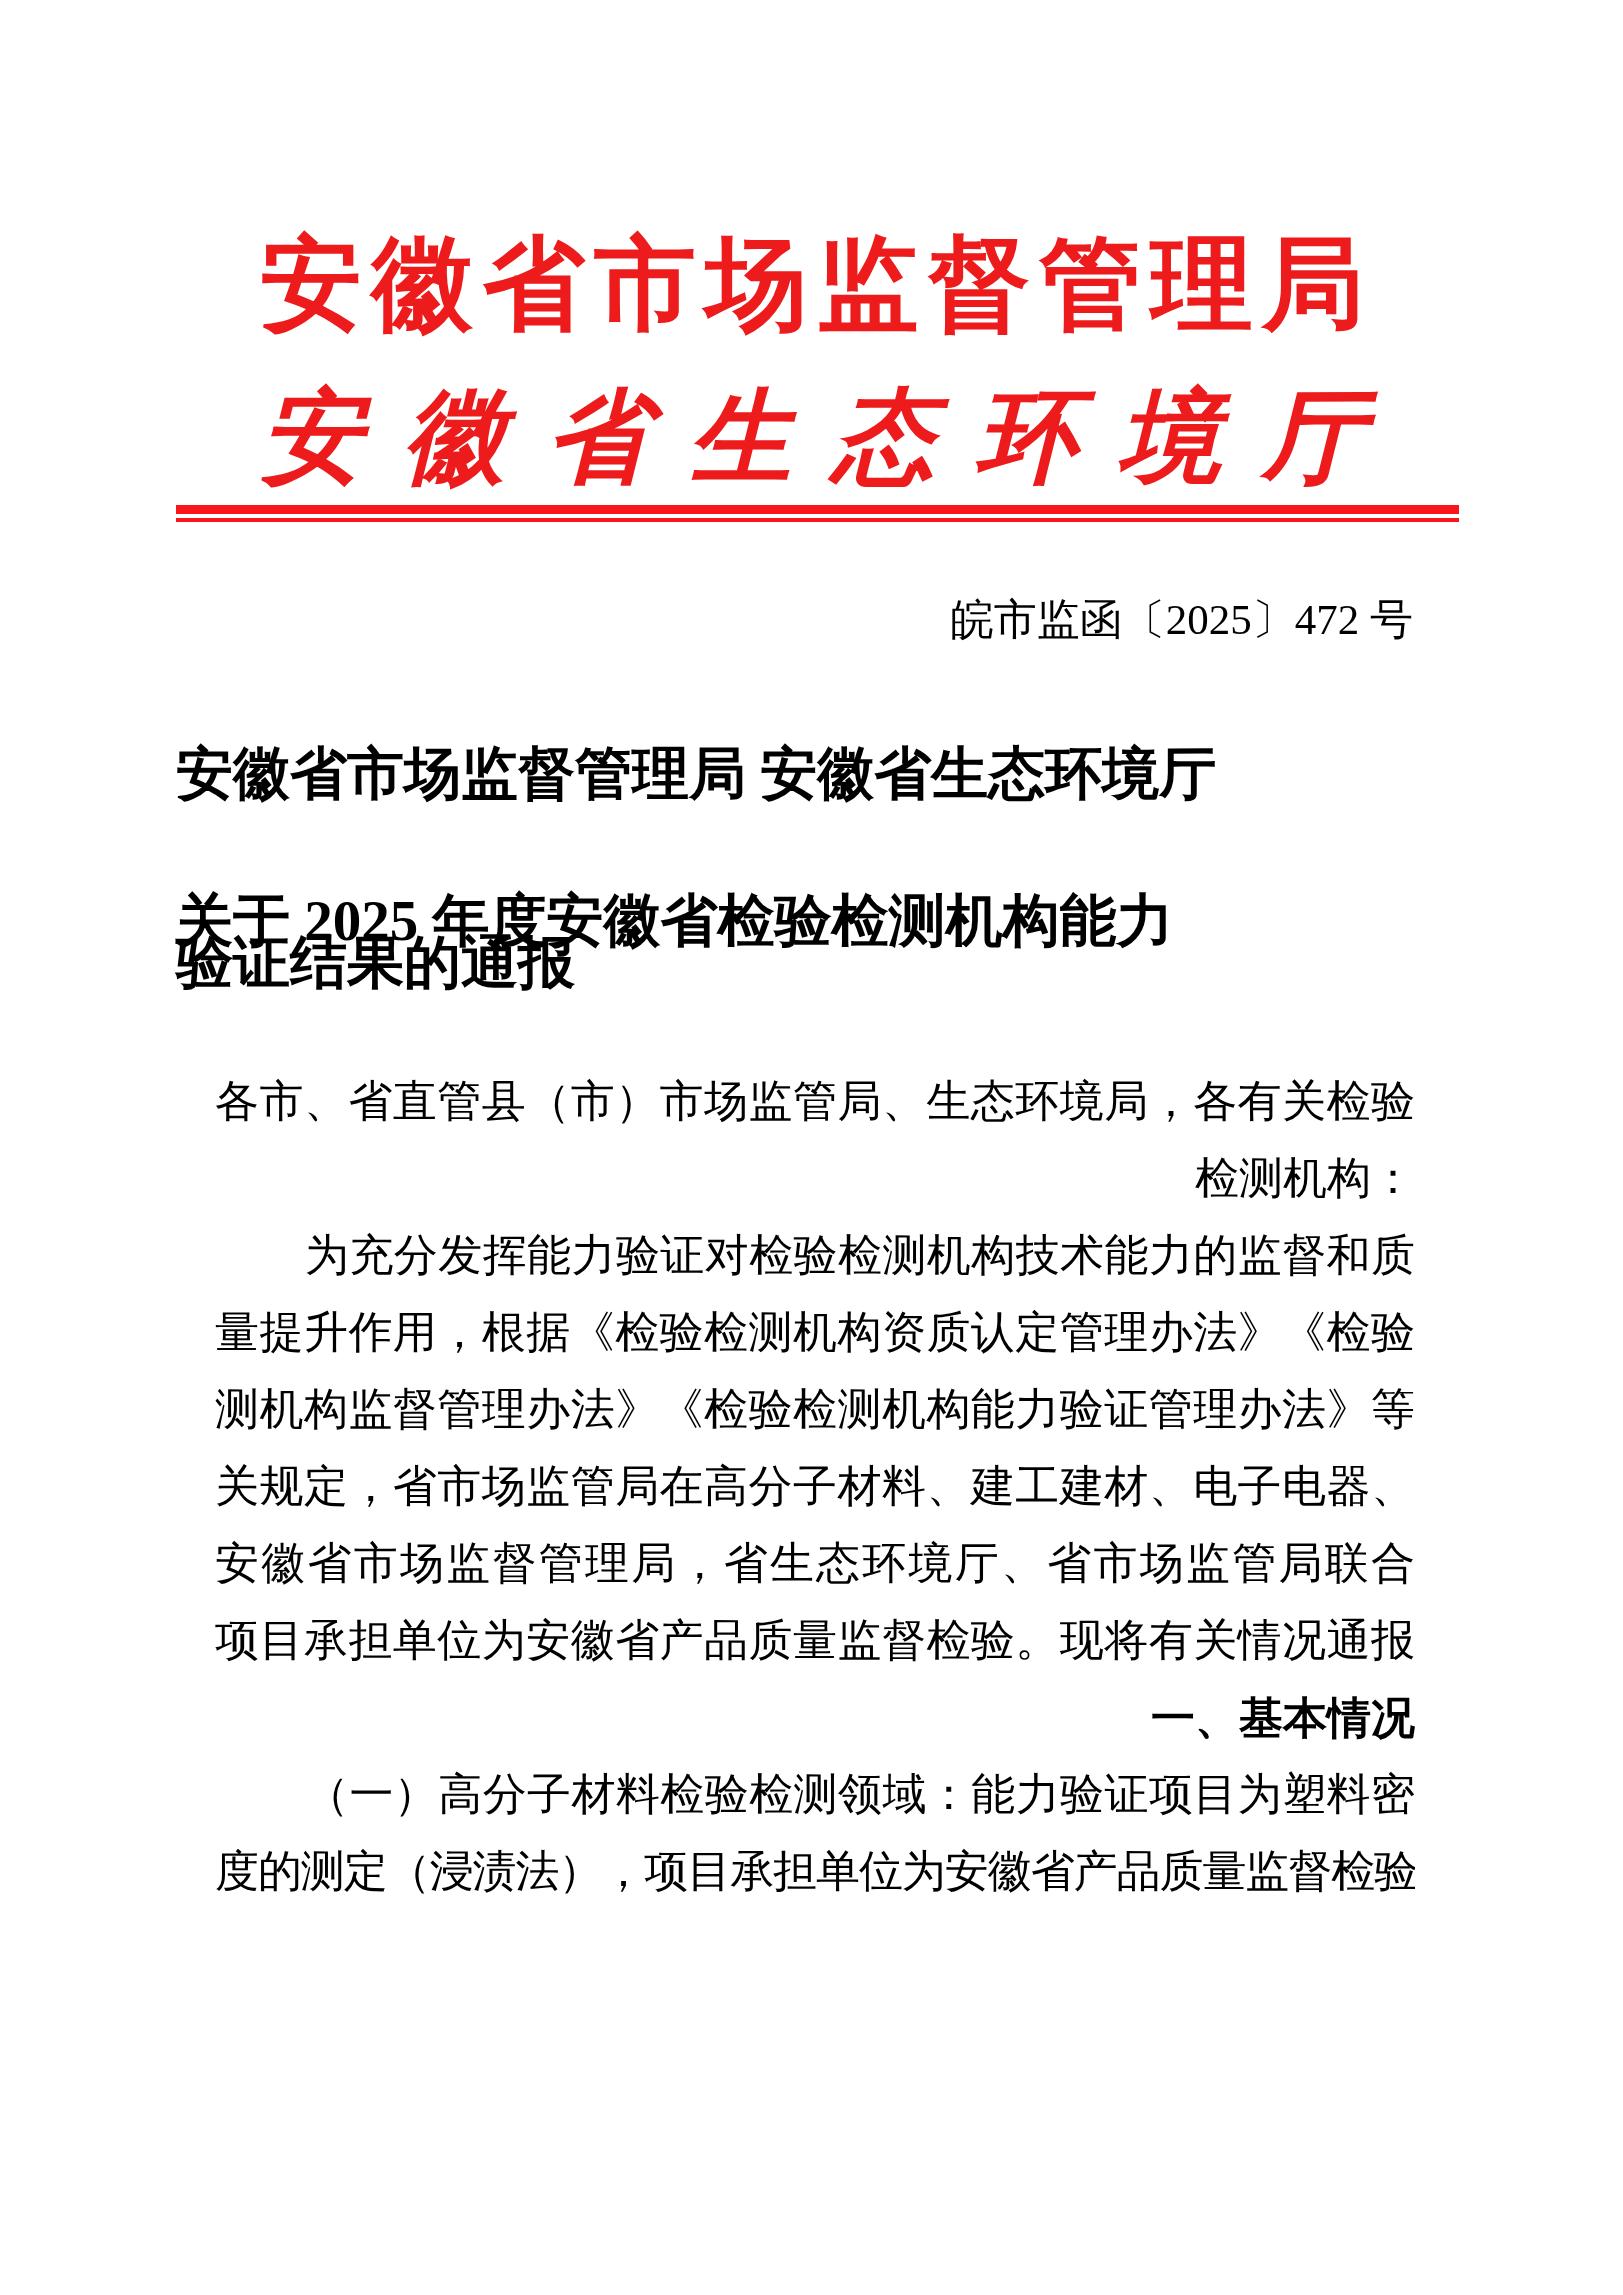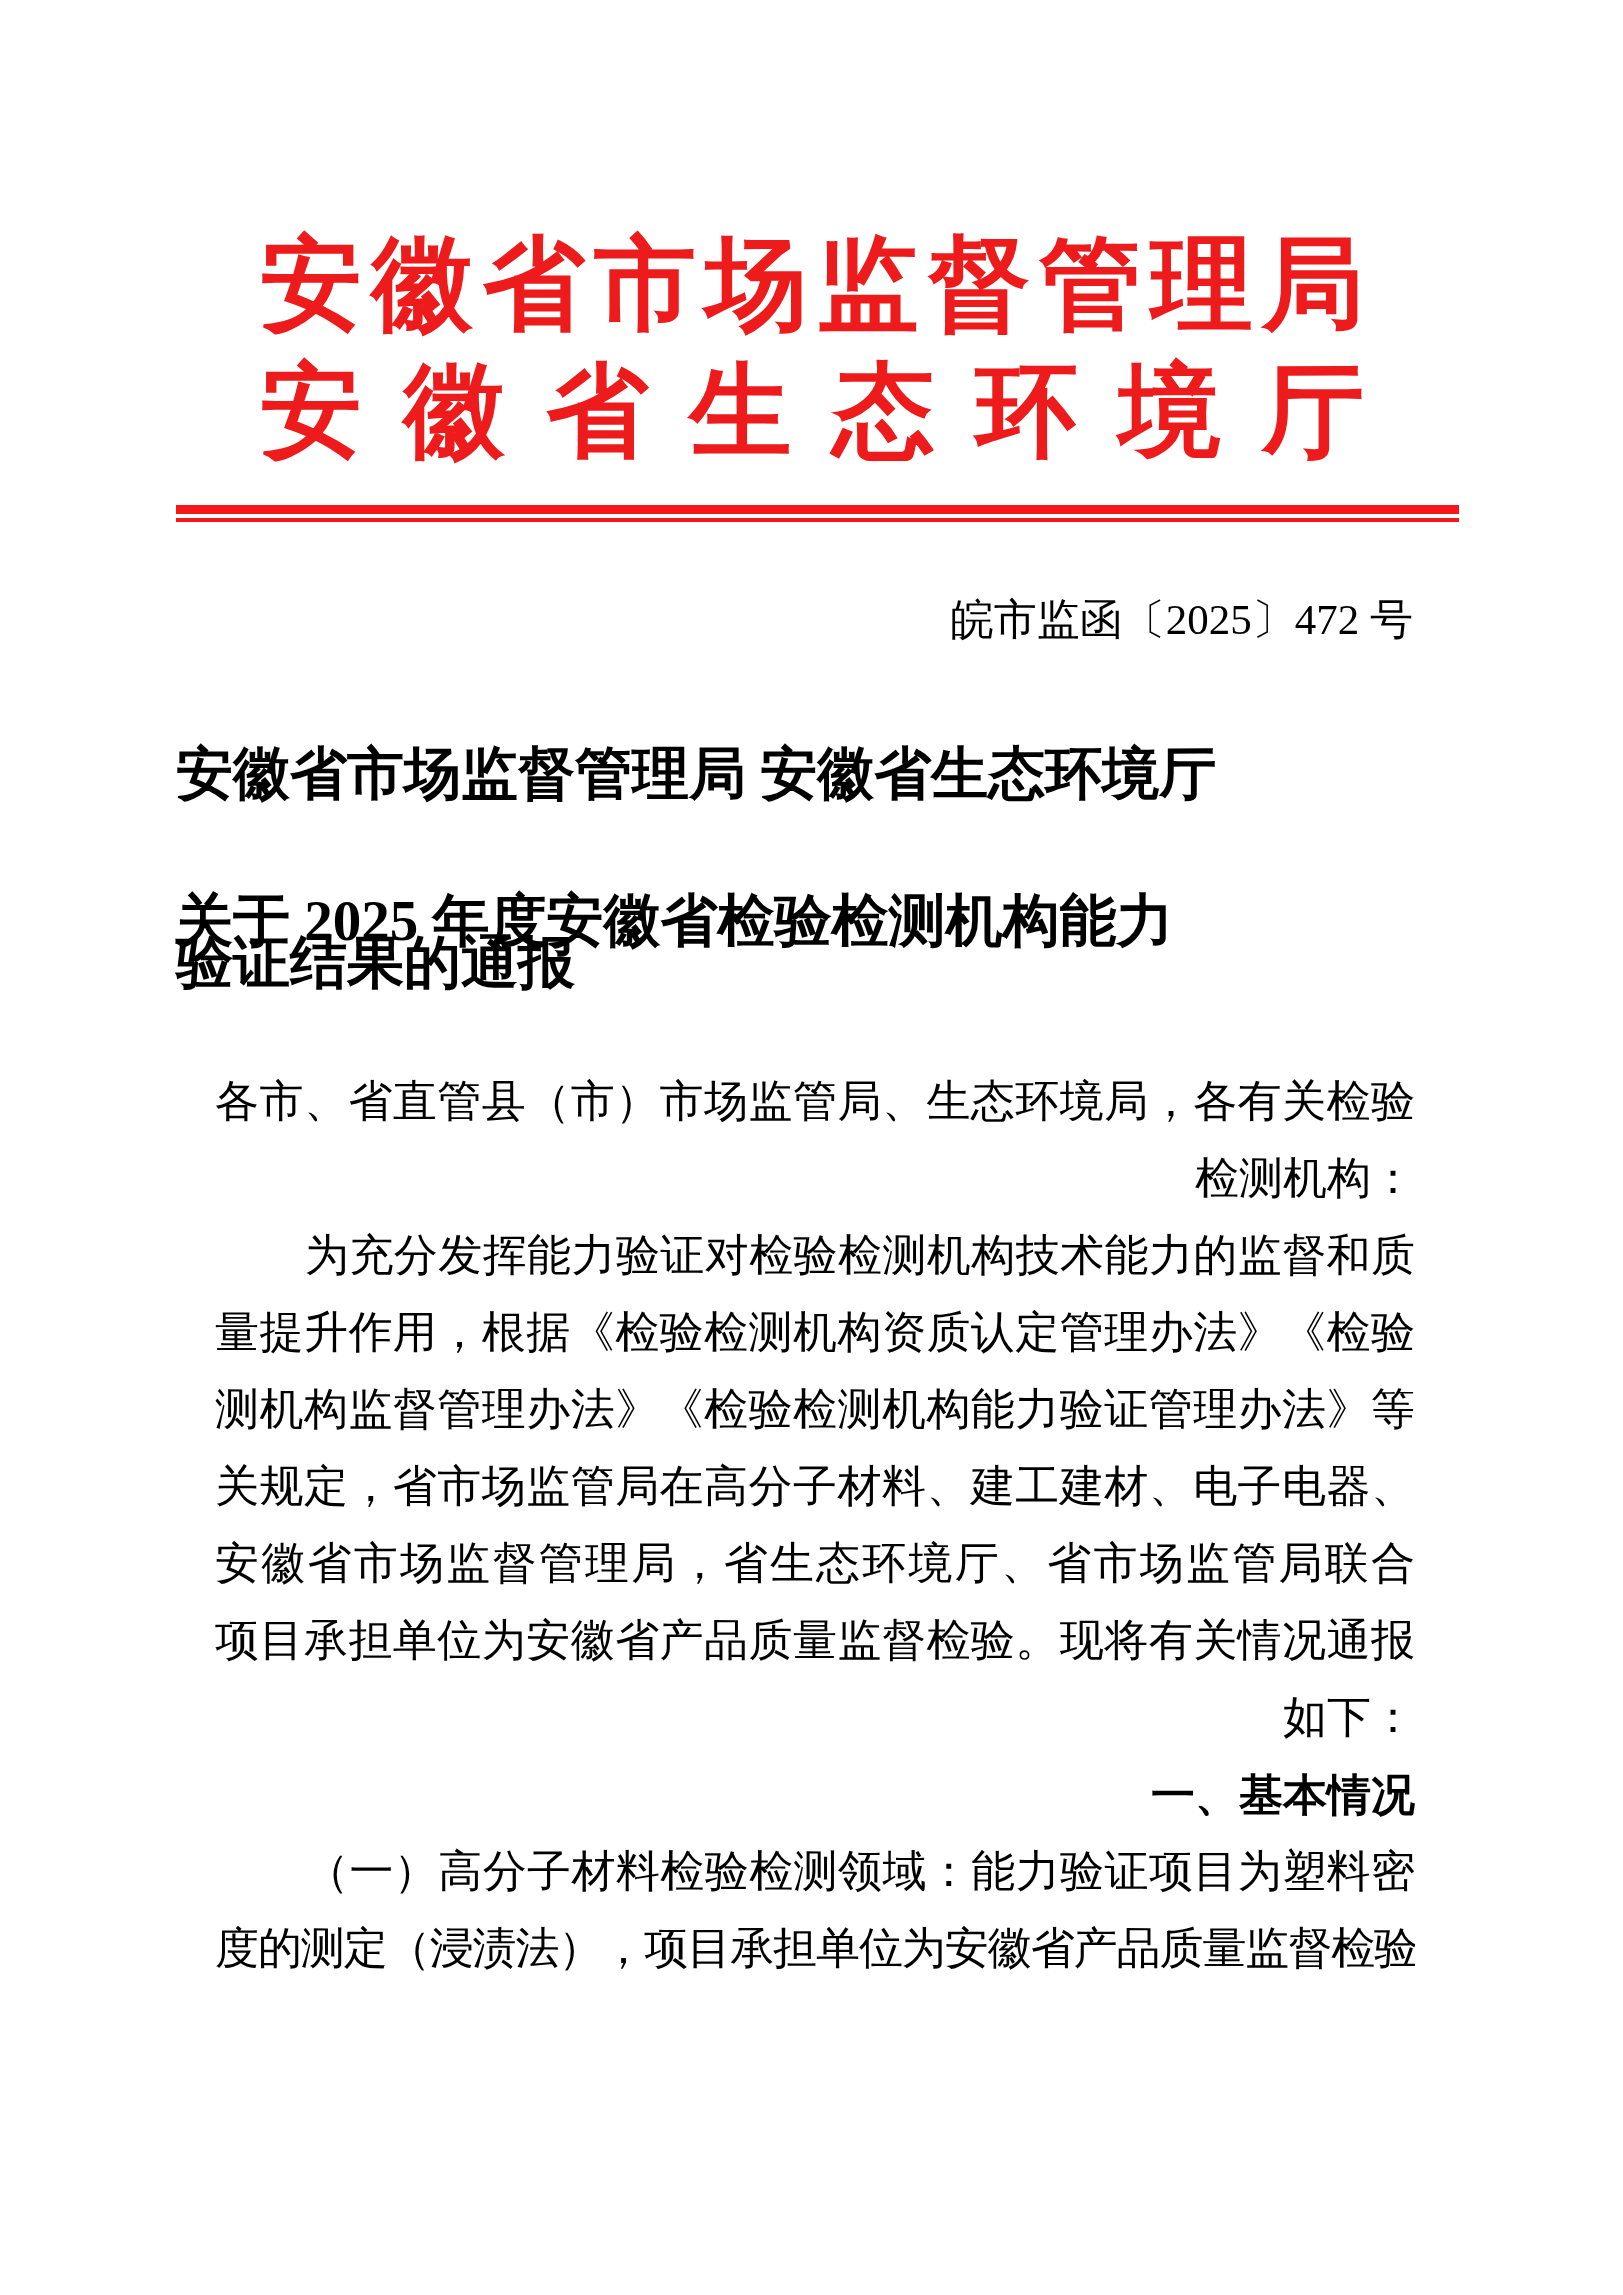--- a/index.html
+++ b/index.html
@@ -20,21 +20,21 @@
     width: 1104px;
     font-size: 102px;
     line-height: 1;
     font-weight: bold;
     color: var(--header-red, #ed1b1b);
     text-align: justify;
     text-align-last: justify;
     white-space: nowrap;
   }
   .org1 { top: 234px; }
-  .org2 { top: 361px; }
+  .org2 { top: 387px; font-style: italic; }
 
   
   .rule { position: absolute; left: 176px; width: 1283px; background: var(--rule-red, #f8161b); }
   .rule-thick-top    { top: 505px;  height: 8.7px; }
   .rule-thin-top     { top: 518px; height: 4.1px;  }
   .rule-thin-bottom  { top: 2021px; height: 4.1px;  }
   .rule-thick-bottom { top: 2029px; height: 9.2px; }
 
   
   .doc-number {
@@ -111,21 +111,20 @@
 
   <div class="body-block">
       <div class="bline justify">各市、省直管县（市）市场监管局、生态环境局，各有关检验</div>
       <div class="bline left">检测机构：</div>
       <div class="bline justify indent">为充分发挥能力验证对检验检测机构技术能力的监督和质</div>
       <div class="bline justify">量提升作用，根据《检验检测机构资质认定管理办法》《检验检</div>
       <div class="bline justify">测机构监督管理办法》《检验检测机构能力验证管理办法》等有</div>
       <div class="bline justify">关规定，省市场监管局在高分子材料、建工建材、电子电器、</div>
       <div class="bline justify">安徽省市场监督管理局，省生态环境厅、省市场监管局联合</div>
       <div class="bline justify">项目承担单位为安徽省产品质量监督检验。现将有关情况通报</div>
-      <div class="bline left">如下：</div>
       <div class="bline heading indent">一、基本情况</div>
       <div class="bline justify indent">（一）高分子材料检验检测领域：能力验证项目为塑料密</div>
       <div class="bline justify tight">度的测定（浸渍法），项目承担单位为安徽省产品质量监督检验</div>
     </div>
 
   <div class="rule rule-thin-bottom"></div>
   <div class="rule rule-thick-bottom"></div>
 
 </div>
 

